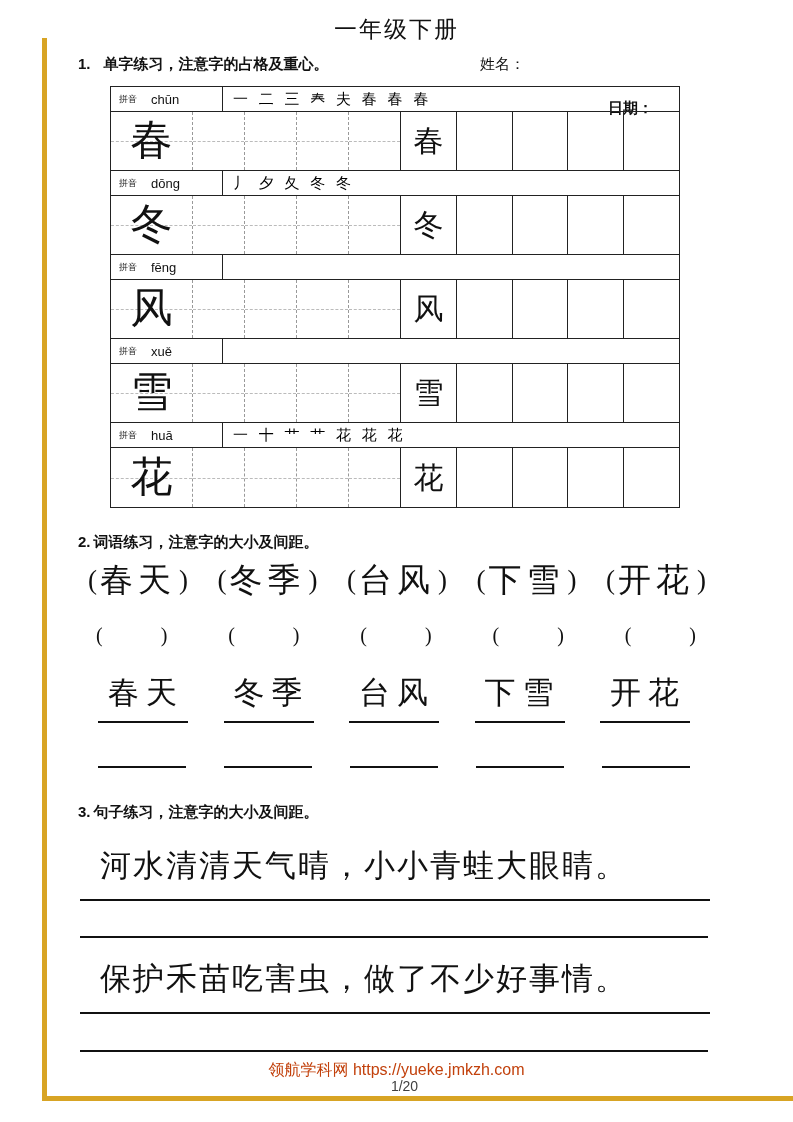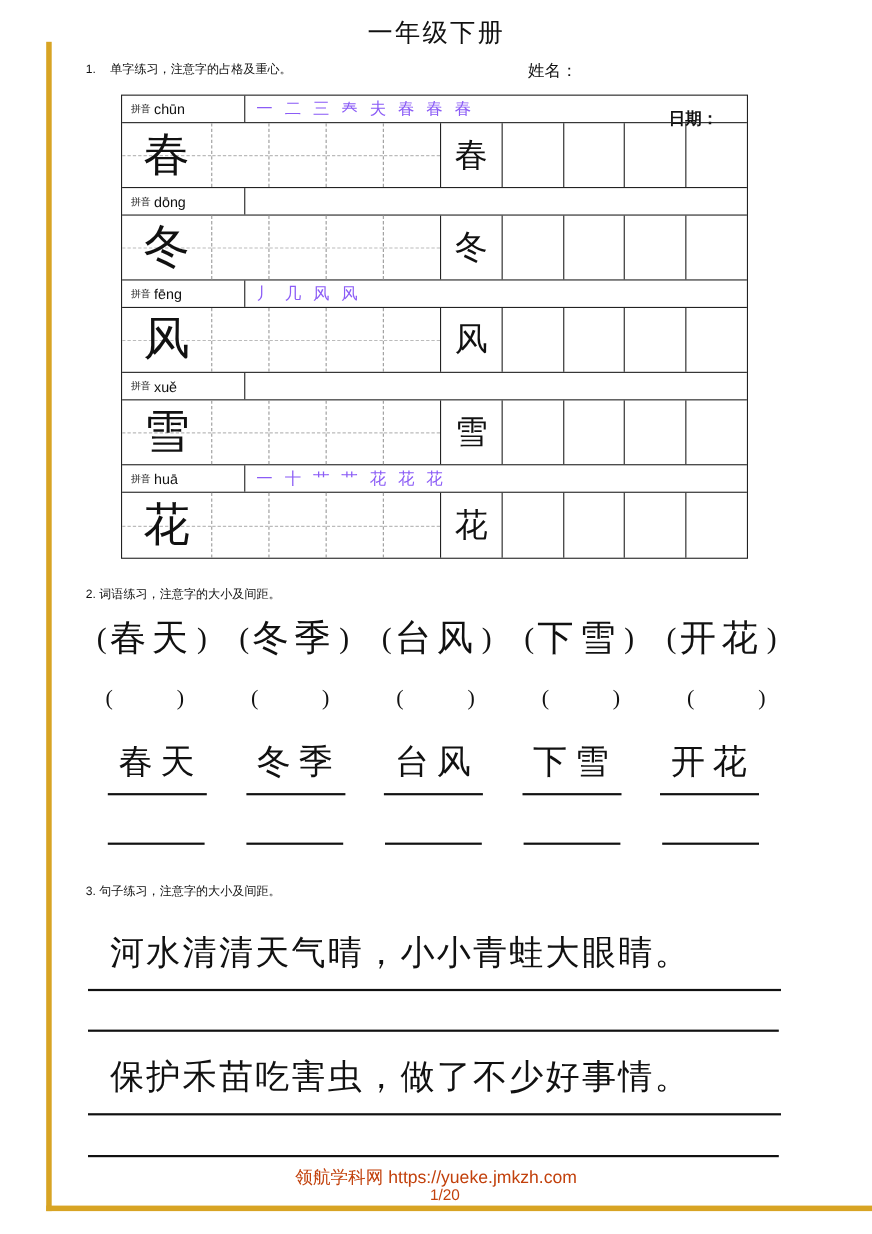--- a/index.html
+++ b/index.html
@@ -4,34 +4,34 @@
 <style>
   *{box-sizing:border-box;margin:0;padding:0;}
   html,body{width:793px;height:1122px;}
   body{position:relative;background:#ffffff;font-family:"Liberation Sans",sans-serif;color:#111;overflow:hidden;}
 
   .gold-v{position:absolute;left:42px;top:38px;width:5px;height:1063px;background:#D8A424;}
   .gold-h{position:absolute;left:42px;top:1096px;width:751px;height:5px;background:#D8A424;}
 
   .title{position:absolute;top:14px;left:0;width:100%;text-align:center;font-size:23px;font-weight:400;letter-spacing:2px;}
 
-  .s-head{position:absolute;font-size:11px;font-weight:400;}
+  .s-head{position:absolute;font-size:15px;font-weight:700;}
   #s1-head{top:55px;left:78px;}
   #s2-head{top:533px;left:78px;}
   #s3-head{top:803px;left:78px;}
   .heading-num{margin-right:13px;}
   #name-label{position:absolute;top:55px;left:480px;font-size:15px;font-weight:400;}
   #date-label{position:absolute;top:55px;left:608px;font-size:15px;font-weight:700;margin-top:44px;}
 
   .char-table{position:absolute;left:110px;top:86px;width:570px;border:1.5px solid #222;}
   .pinyin-row{display:flex;height:25px;border-bottom:1px solid #222;align-items:stretch;}
-  .pinyin-cell{width:112px;border-right:1px solid #222;display:flex;align-items:center;gap:3px;padding-left:8px;}
+  .pinyin-cell{width:112px;border-right:1px solid #222;display:flex;align-items:center;gap:14px;padding-left:8px;}
   .py-label{font-size:9px;color:#222;}
   .py-text{font-size:13px;}
-  .strokes-cell{flex:1;display:flex;align-items:center;font-family:"DejaVu Serif",serif;color:#8b5cf6;font-size:15px;letter-spacing:3px;padding-left:10px;white-space:nowrap;overflow:hidden;}
+  .strokes-cell{flex:1;display:flex;align-items:center;font-family:"DejaVu Serif",serif;color:#000000;font-size:15px;letter-spacing:3px;padding-left:10px;white-space:nowrap;overflow:hidden;}
 
   .practice-row{display:flex;height:59px;border-bottom:1px solid #222;}
   .char-block:last-child .practice-row{border-bottom:none;}
   .cell{position:relative;height:100%;}
   .cell.model{width:82px;border-right:1px dashed #999;}
   .cell.dash{width:52px;border-right:1px dashed #999;}
   .cell.dash.last{border-right:1px solid #222;}
   .cell.solid{flex:1;border-right:1px solid #222;}
   .cell.solid.end{border-right:none;}
   .mid{position:absolute;left:0;right:0;top:50%;border-top:1px dashed #bbb;}
@@ -55,21 +55,21 @@
   .el-line{width:88px;border-bottom:2px solid #111;height:12px;}
 
   .sentence{position:absolute;left:80px;width:630px;border-bottom:2px solid #111;font-family:"DejaVu Serif",serif;font-size:31px;letter-spacing:2px;padding:0 0 12px 20px;white-space:nowrap;overflow:hidden;}
   #sentence-1{top:845px;}
   #sentence-2{top:958px;}
   .blank{position:absolute;left:80px;width:628px;border-bottom:2px solid #111;height:0;}
   #blank-1{top:936px;}
   #blank-2{top:1050px;}
 
   .watermark{position:absolute;top:1060px;left:0;width:100%;text-align:center;color:#c2410c;font-size:16px;}
-  .pagenum{position:absolute;top:1078px;left:0;width:100%;text-align:center;color:#c2410c;font-size:14px;padding-left:16px;}
+  .pagenum{position:absolute;top:1078px;left:0;width:100%;text-align:center;color:#404040;font-size:14px;padding-left:16px;}
 </style>
 </head>
 <body>
 
 <div class="gold-v"></div>
 <div class="gold-h"></div>
 
 <div class="title">一年级下册</div>
 
 <div class="s-head" id="s1-head">
@@ -114,20 +114,21 @@
       <div class="cell solid end"></div>
     </div>
   </div>
 
   <div class="char-block">
     <div class="pinyin-row">
       <div class="pinyin-cell">
         <span class="py-label">拼音</span>
         <span class="py-text">dōng</span>
       </div>
+      <div class="strokes-cell">丿 夕 夂 冬 冬</div>
     </div>
     <div class="practice-row">
       <div class="cell model">
           <i class="mid"></i>
           <span class="hand">冬</span>
         </div>
       <div class="cell dash">
           <i class="mid"></i>
         </div>
       <div class="cell dash">
@@ -148,21 +149,20 @@
       <div class="cell solid end"></div>
     </div>
   </div>
 
   <div class="char-block">
     <div class="pinyin-row">
       <div class="pinyin-cell">
         <span class="py-label">拼音</span>
         <span class="py-text">fēng</span>
       </div>
-      <div class="strokes-cell">丿 几 风 风</div>
     </div>
     <div class="practice-row">
       <div class="cell model">
           <i class="mid"></i>
           <span class="hand">风</span>
         </div>
       <div class="cell dash">
           <i class="mid"></i>
         </div>
       <div class="cell dash">

